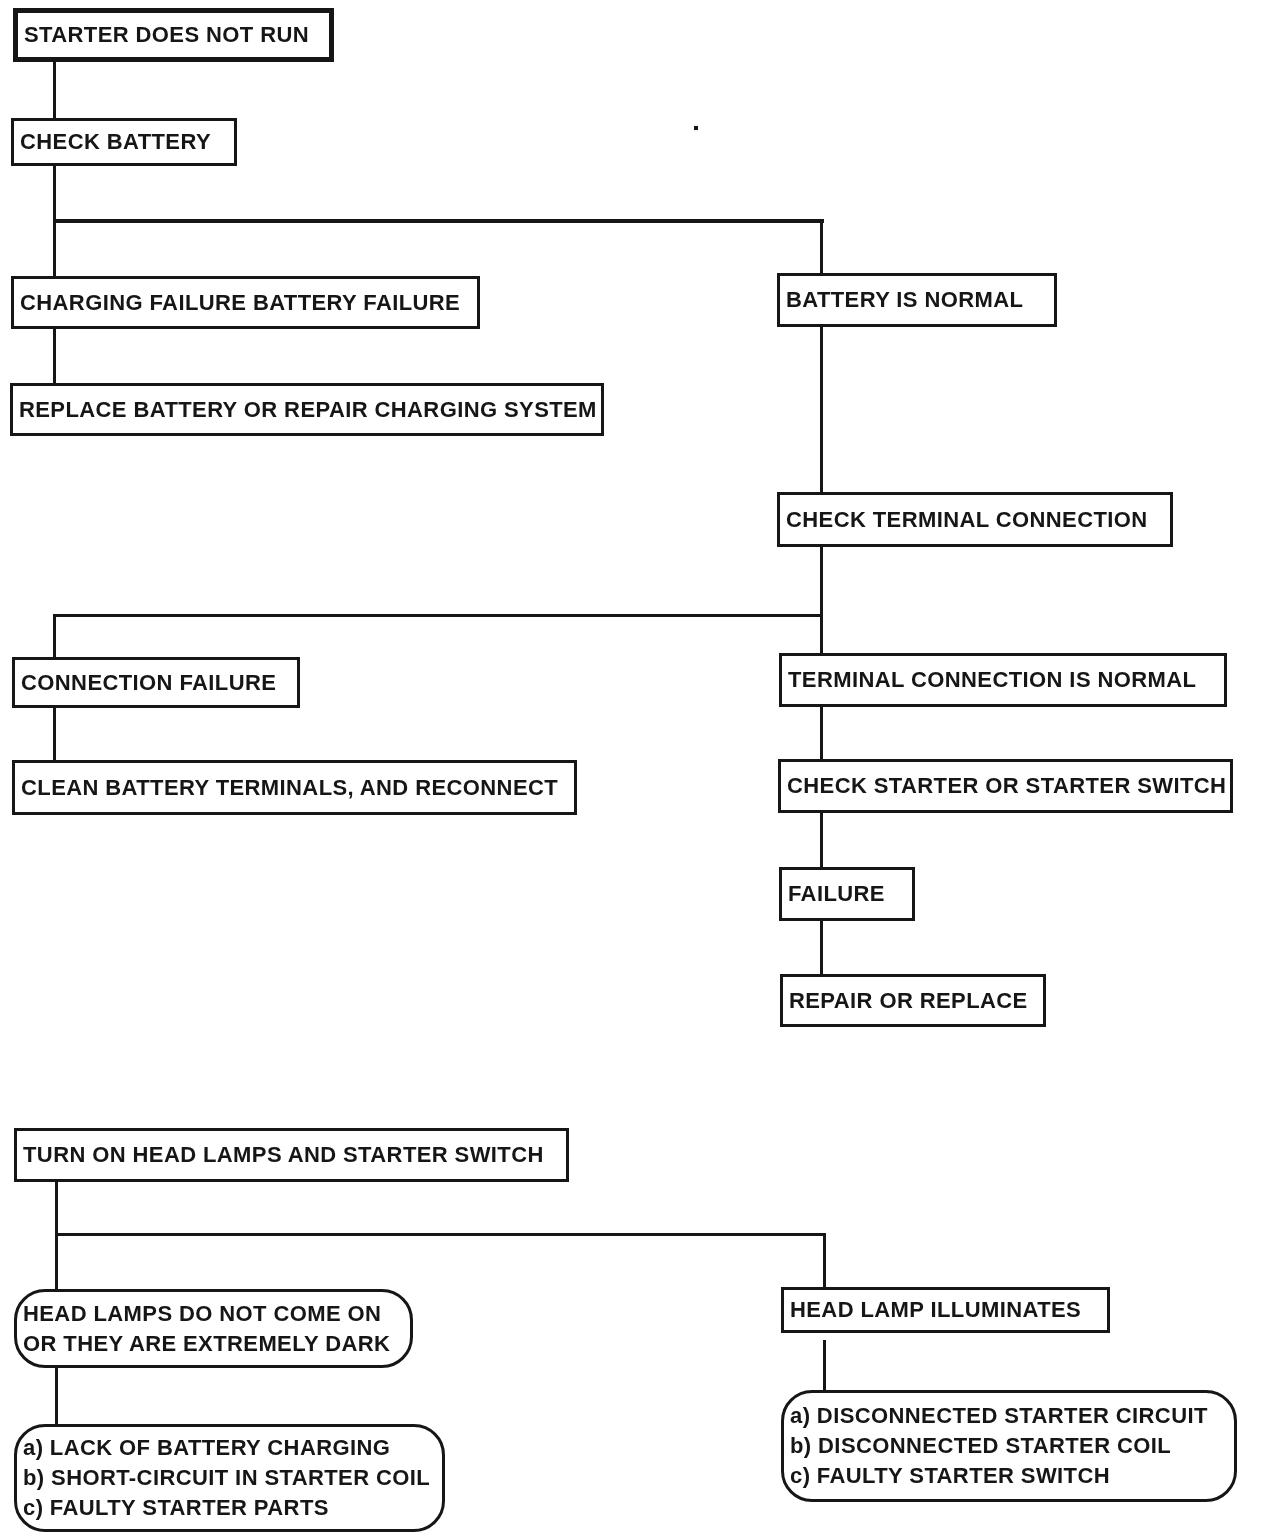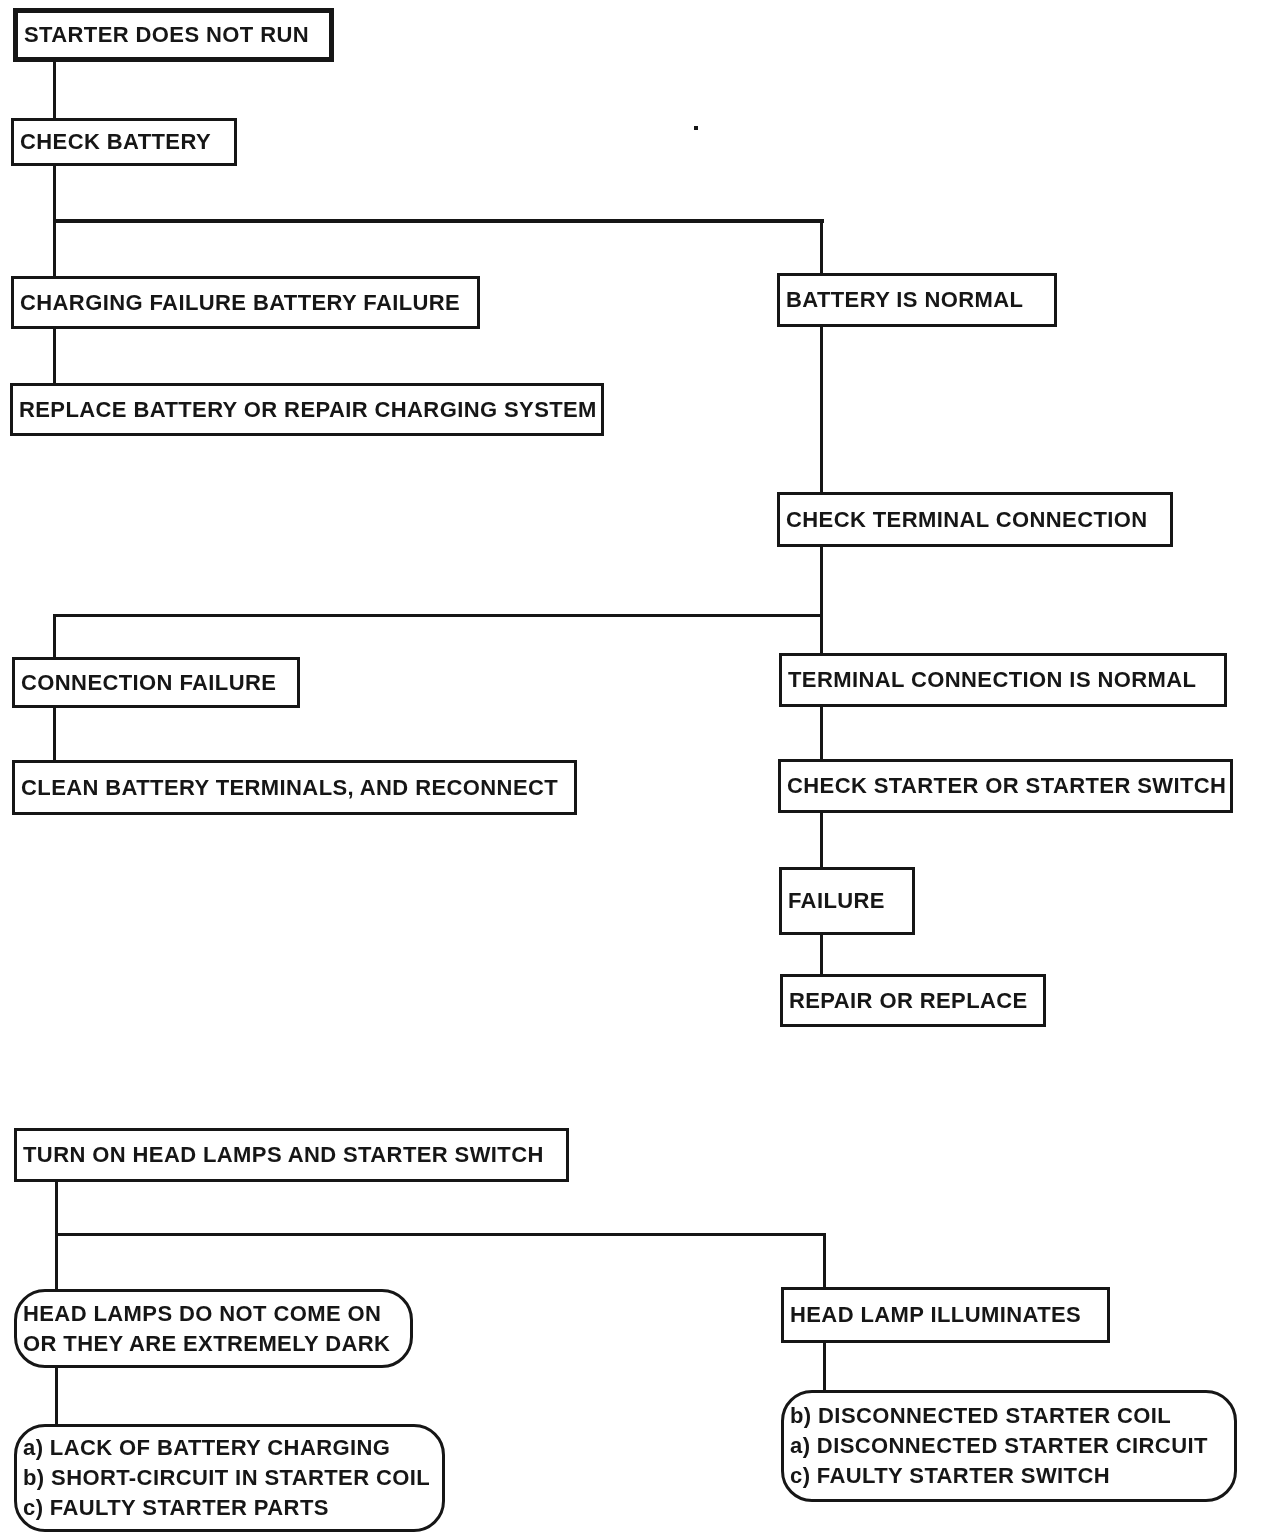--- a/index.html
+++ b/index.html
@@ -30,26 +30,26 @@
   .n-start            {left:13px;  top:8px;    width:321px; height:54px;}
   .n-check-battery    {left:11px;  top:118px;  width:226px; height:48px;}
   .n-charging-failure {left:11px;  top:276px;  width:469px; height:53px;}
   .n-replace-battery  {left:10px;  top:383px;  width:594px; height:53px;}
   .n-battery-normal   {left:777px; top:273px;  width:280px; height:54px;}
   .n-check-terminal   {left:777px; top:492px;  width:396px; height:55px;}
   .n-connection-fail  {left:12px;  top:657px;  width:288px; height:51px;}
   .n-clean-terminals  {left:12px;  top:760px;  width:565px; height:55px;}
   .n-terminal-normal  {left:779px; top:653px;  width:448px; height:54px;align-items:center;}
   .n-check-starter    {left:778px; top:759px;  width:455px; height:54px;}
-  .n-failure          {left:779px; top:867px;  width:136px; height:68px;}
+  .n-failure          {left:779px; top:867px;  width:136px; height:54px;}
   .n-repair-replace   {left:780px; top:974px;  width:266px; height:53px;}
   .n-turn-on          {left:14px;  top:1128px; width:555px; height:54px;}
   .n-lamps-off        {left:14px;  top:1289px; width:399px; height:79px;}
   .n-lamps-off-causes {left:14px;  top:1424px; width:431px; height:108px;line-height:29px;}
-  .n-lamp-on          {left:781px; top:1287px; width:329px; height:56px;}
+  .n-lamp-on          {left:781px; top:1287px; width:329px; height:46px;}
   .n-lamp-on-causes   {left:781px; top:1390px; width:456px; height:112px;line-height:30px;}
 
   
   .l-v1 {left:53px;  top:62px;   width:3px;   height:56px;}
   .l-v2 {left:53px;  top:166px;  width:3px;   height:56px;}
   .l-h1 {left:53px;  top:219px;  width:771px; height:4px;}
   .l-v3 {left:53px;  top:219px;  width:3px;   height:57px;}
   .l-v4 {left:53px;  top:329px;  width:3px;   height:56px;}
   .l-v5 {left:820px; top:219px;  width:3px;   height:54px;}
   .l-v6 {left:820px; top:327px;  width:3px;   height:165px;}
@@ -153,16 +153,16 @@
   <span>a) LACK OF BATTERY CHARGING</span>
   <span>b) SHORT-CIRCUIT IN STARTER COIL</span>
   <span>c) FAULTY STARTER PARTS</span>
 </div>
 
 <div class="node n-lamp-on">
   <span>HEAD LAMP ILLUMINATES</span>
 </div>
 
 <div class="node multiline n-lamp-on-causes">
+  <span>a) DISCONNECTED STARTER CIRCUIT</span>
   <span>b) DISCONNECTED STARTER COIL</span>
-  <span>a) DISCONNECTED STARTER CIRCUIT</span>
   <span>c) FAULTY STARTER SWITCH</span>
 </div>
 
 </body></html>

